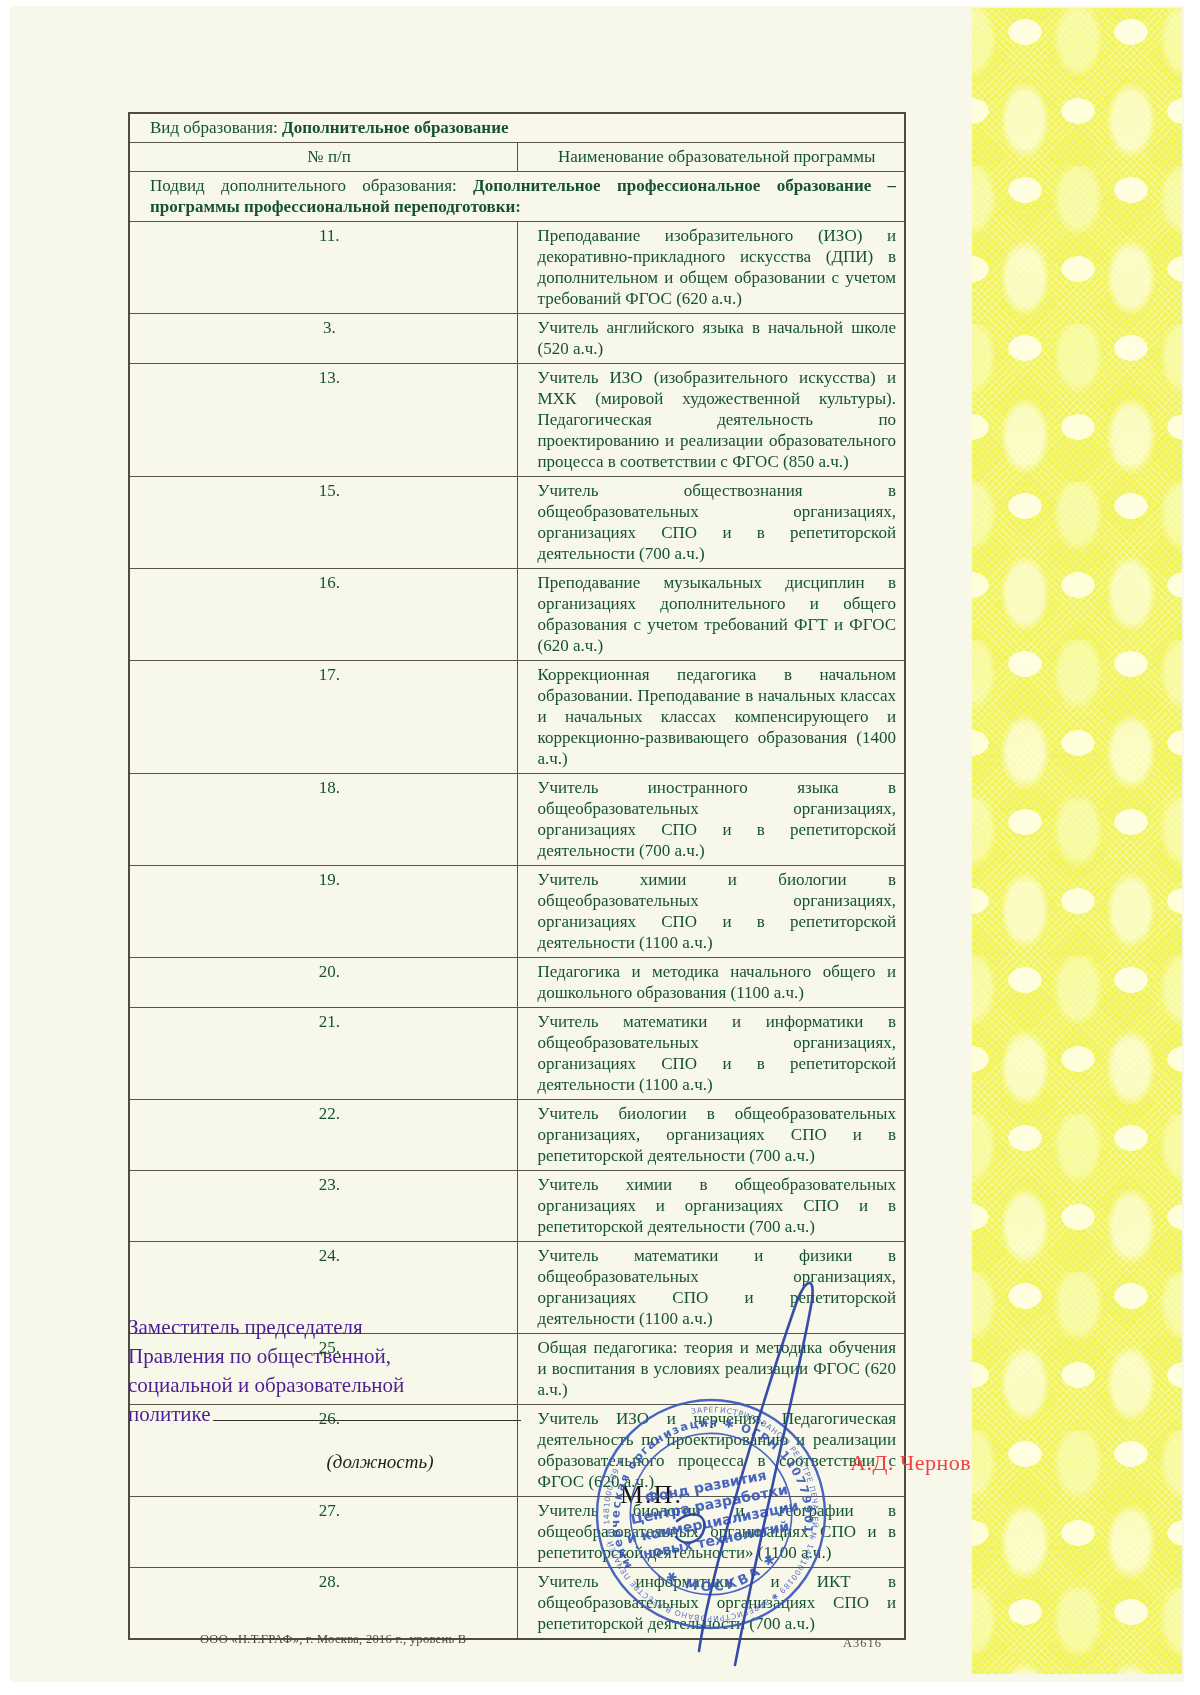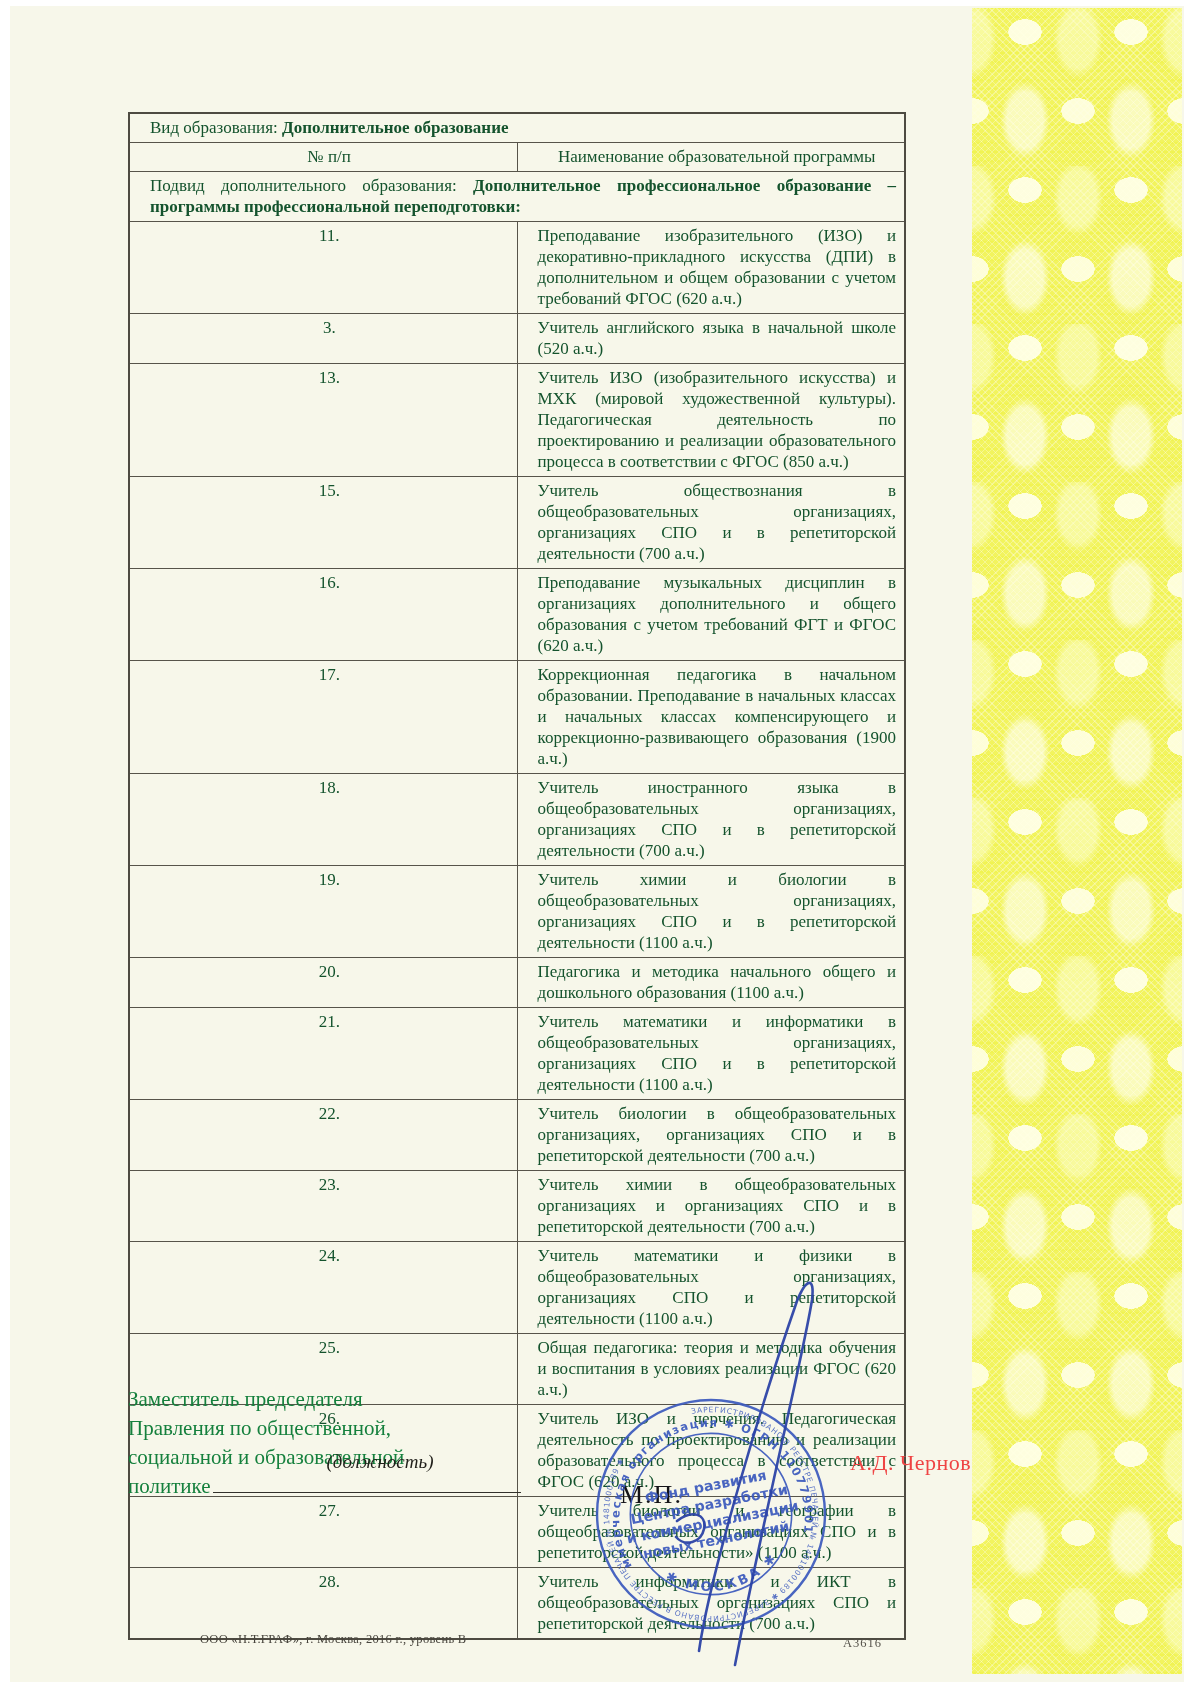--- a/index.html
+++ b/index.html
@@ -41,22 +41,22 @@
   table.doc{border:2px solid #4e4b42;}
   td.hdr-type{font-size:19px;line-height:24px;padding:8px 10px 9px 12px;}
   td.hdr-subtype{font-size:19px;line-height:26px;padding:8px 10px 14px 12px;text-align:justify;}
   td.col-num-h{font-size:18px;text-align:center;vertical-align:middle;padding:6px 2px;}
   td.col-name-h{font-size:19px;text-align:center;vertical-align:middle;padding:6px 2px;}
   td.num{width:84px;text-align:center;padding:3px 2px;}
   td.txt{text-align:justify;margin-left:28px;}
   b{font-weight:bold;}
   
   .sig-block{
-    position:absolute;left:128px;top:1385px;width:420px;
-    font-size:21px;line-height:29px;color:#15803d;
+    position:absolute;left:128px;top:1313px;width:420px;
+    font-size:21px;line-height:29px;color:#4c1d95;
   }
   .sig-underline{
     display:inline-block;width:308px;border-bottom:1.6px solid #33322c;height:20px;
     vertical-align:baseline;margin-left:2px;
   }
   .sig-caption{
     position:absolute;left:270px;top:1451px;width:220px;text-align:center;
     font-size:19px;font-style:italic;color:#201f1a;
   }
   .mp-label{
@@ -117,21 +117,21 @@
       <td class="txt">Учитель обществознания в общеобразовательных организациях, организациях СПО и в репетиторской деятельности (700 а.ч.)</td>
     </tr>
 
     <tr>
       <td class="num">16.</td>
       <td class="txt">Преподавание музыкальных дисциплин в организациях дополнительного и общего образования с учетом требований ФГТ и ФГОС (620 а.ч.)</td>
     </tr>
 
     <tr>
       <td class="num">17.</td>
-      <td class="txt">Коррекционная педагогика в начальном образовании. Преподавание в начальных классах и начальных классах компенсирующего и коррекционно-развивающего образования (1900 а.ч.)</td>
+      <td class="txt">Коррекционная педагогика в начальном образовании. Преподавание в начальных классах и начальных классах компенсирующего и коррекционно-развивающего образования (1400 а.ч.)</td>
     </tr>
 
     <tr>
       <td class="num">18.</td>
       <td class="txt">Учитель иностранного языка в общеобразовательных организациях, организациях СПО и в репетиторской деятельности (700 а.ч.)</td>
     </tr>
 
     <tr>
       <td class="num">19.</td>
       <td class="txt">Учитель химии и биологии в общеобразовательных организациях, организациях СПО и в репетиторской деятельности (1100 а.ч.)</td>

